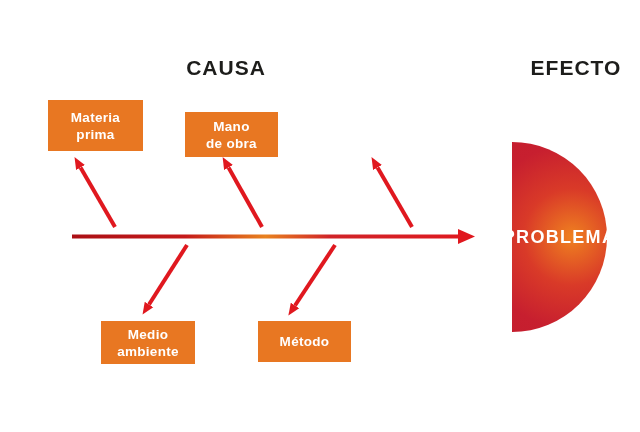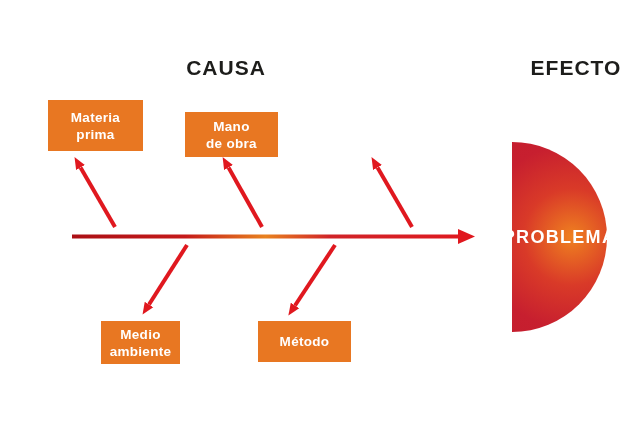--- a/index.html
+++ b/index.html
@@ -43,21 +43,21 @@
     justify-content: center;
     font-size: 13.5px;
     font-weight: 600;
     line-height: 17px;
     text-align: center;
     letter-spacing: 0.3px;
   }
   .box-materia-prima  { left: 48px;  top: 100px; width: 95px; height: 51px; }
   .box-mano-de-obra   { left: 185px; top: 101px; width: 93px; height: 45px; margin-top: 11px; }
   .box-maquina        { left: 339px; top: 104px; width: 93px; height: 44px; }
-  .box-medio-ambiente { left: 101px; top: 321px; width: 79px; height: 43px; }
+  .box-medio-ambiente { left: 101px; top: 321px; width: 94px; height: 43px; }
   .box-metodo         { left: 258px; top: 321px; width: 93px; height: 41px; }
 
   .problem-shape {
     position: absolute;
     left: 512px; top: 142px;
     width: 95px; height: 190px;
     border-radius: 0 100% 100% 0 / 0 50% 50% 0;
     background: radial-gradient(circle 115px at 63% 50%,
                 #ef8120 0%, #d93a28 42%, #c71f2f 80%, #c51e2e 100%);
     display: flex;

